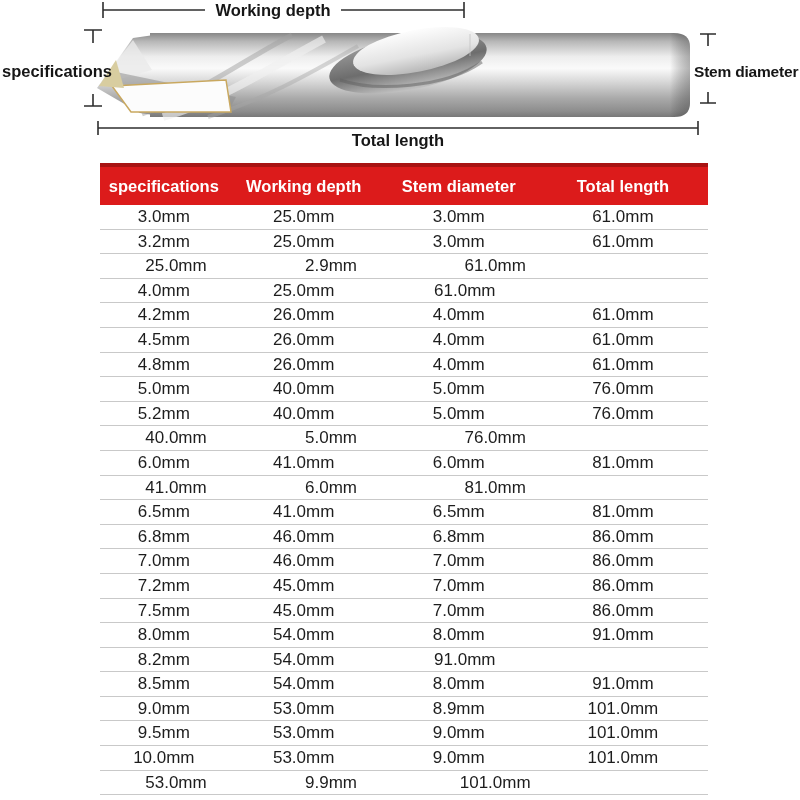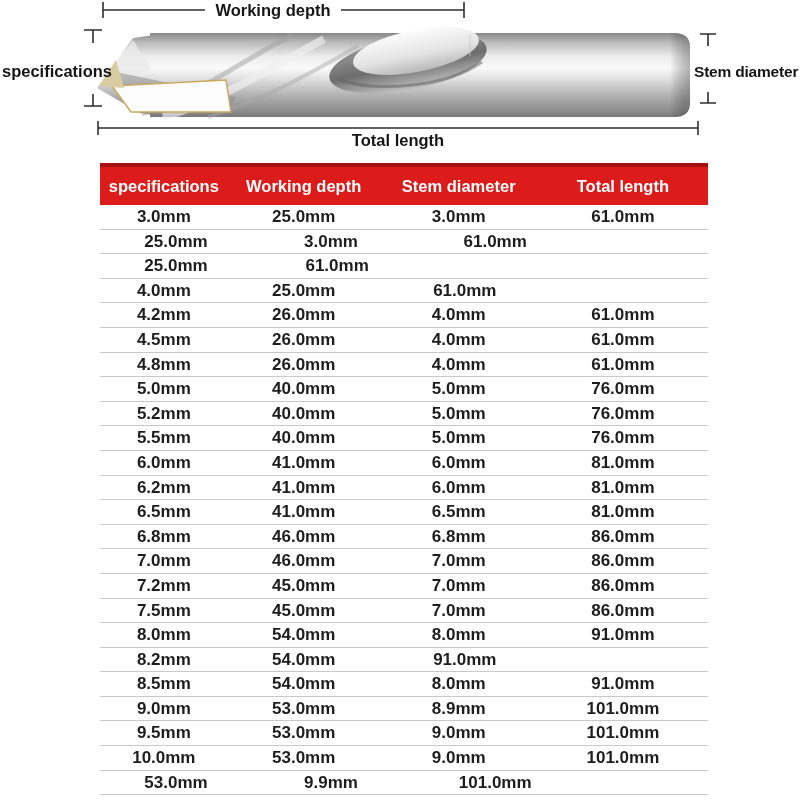--- a/index.html
+++ b/index.html
@@ -23,21 +23,21 @@
     background:#fff;font-size:16.5px;padding:0 4px;}
   .lbl-specifications{left:2px;top:62px;width:100px;text-align:center;font-size:16.5px;}
   .lbl-stem-diameter{left:694px;top:63px;font-size:15.5px;white-space:nowrap;letter-spacing:-0.2px;}
   .lbl-total-length{left:0;top:131px;width:796px;text-align:center;font-size:16.5px;}
 
   
   .spec-table{position:absolute;left:100px;top:163px;width:608px;}
   .thead{display:flex;align-items:center;height:42px;
     background:var(--header-bg);border-top:4px solid var(--header-top);}
   .th{color:var(--header-text);font-weight:600;font-size:16.5px;text-align:center;}
-  .tbody{width:100%;font-weight:bold;}
+  .tbody{width:100%;}
   .tr{display:flex;height:24.6px;border-bottom:1px solid var(--divider);}
   .td{font-size:17px;color:var(--text);text-align:center;line-height:23.6px;}
   .c0{width:21%;}
   .c1{width:25%;}
   .c2{width:26%;}
   .c3{width:28%;}
   .dim{stroke:var(--dim-line);stroke-width:1.6;fill:none;}
 </style>
 </head>
 <body>
@@ -127,26 +127,28 @@
       <div class="th c3">Total length</div>
     </div>
     <div class="tbody">
         <div class="tr">
           <div class="td c0">3.0mm</div>
           <div class="td c1">25.0mm</div>
           <div class="td c2">3.0mm</div>
           <div class="td c3">61.0mm</div>
         </div>
         <div class="tr">
+          <div class="td c0">3.2mm</div>
           <div class="td c1">25.0mm</div>
           <div class="td c2">3.0mm</div>
           <div class="td c3">61.0mm</div>
         </div>
         <div class="tr">
           <div class="td c1">25.0mm</div>
+          <div class="td c2">2.9mm</div>
           <div class="td c3">61.0mm</div>
         </div>
         <div class="tr">
           <div class="td c0">4.0mm</div>
           <div class="td c1">25.0mm</div>
           <div class="td c3">61.0mm</div>
         </div>
         <div class="tr">
           <div class="td c0">4.2mm</div>
           <div class="td c1">26.0mm</div>
@@ -171,33 +173,31 @@
           <div class="td c2">5.0mm</div>
           <div class="td c3">76.0mm</div>
         </div>
         <div class="tr">
           <div class="td c0">5.2mm</div>
           <div class="td c1">40.0mm</div>
           <div class="td c2">5.0mm</div>
           <div class="td c3">76.0mm</div>
         </div>
         <div class="tr">
-          <div class="td c0">5.5mm</div>
           <div class="td c1">40.0mm</div>
           <div class="td c2">5.0mm</div>
           <div class="td c3">76.0mm</div>
         </div>
         <div class="tr">
           <div class="td c0">6.0mm</div>
           <div class="td c1">41.0mm</div>
           <div class="td c2">6.0mm</div>
           <div class="td c3">81.0mm</div>
         </div>
         <div class="tr">
-          <div class="td c0">6.2mm</div>
           <div class="td c1">41.0mm</div>
           <div class="td c2">6.0mm</div>
           <div class="td c3">81.0mm</div>
         </div>
         <div class="tr">
           <div class="td c0">6.5mm</div>
           <div class="td c1">41.0mm</div>
           <div class="td c2">6.5mm</div>
           <div class="td c3">81.0mm</div>
         </div>

